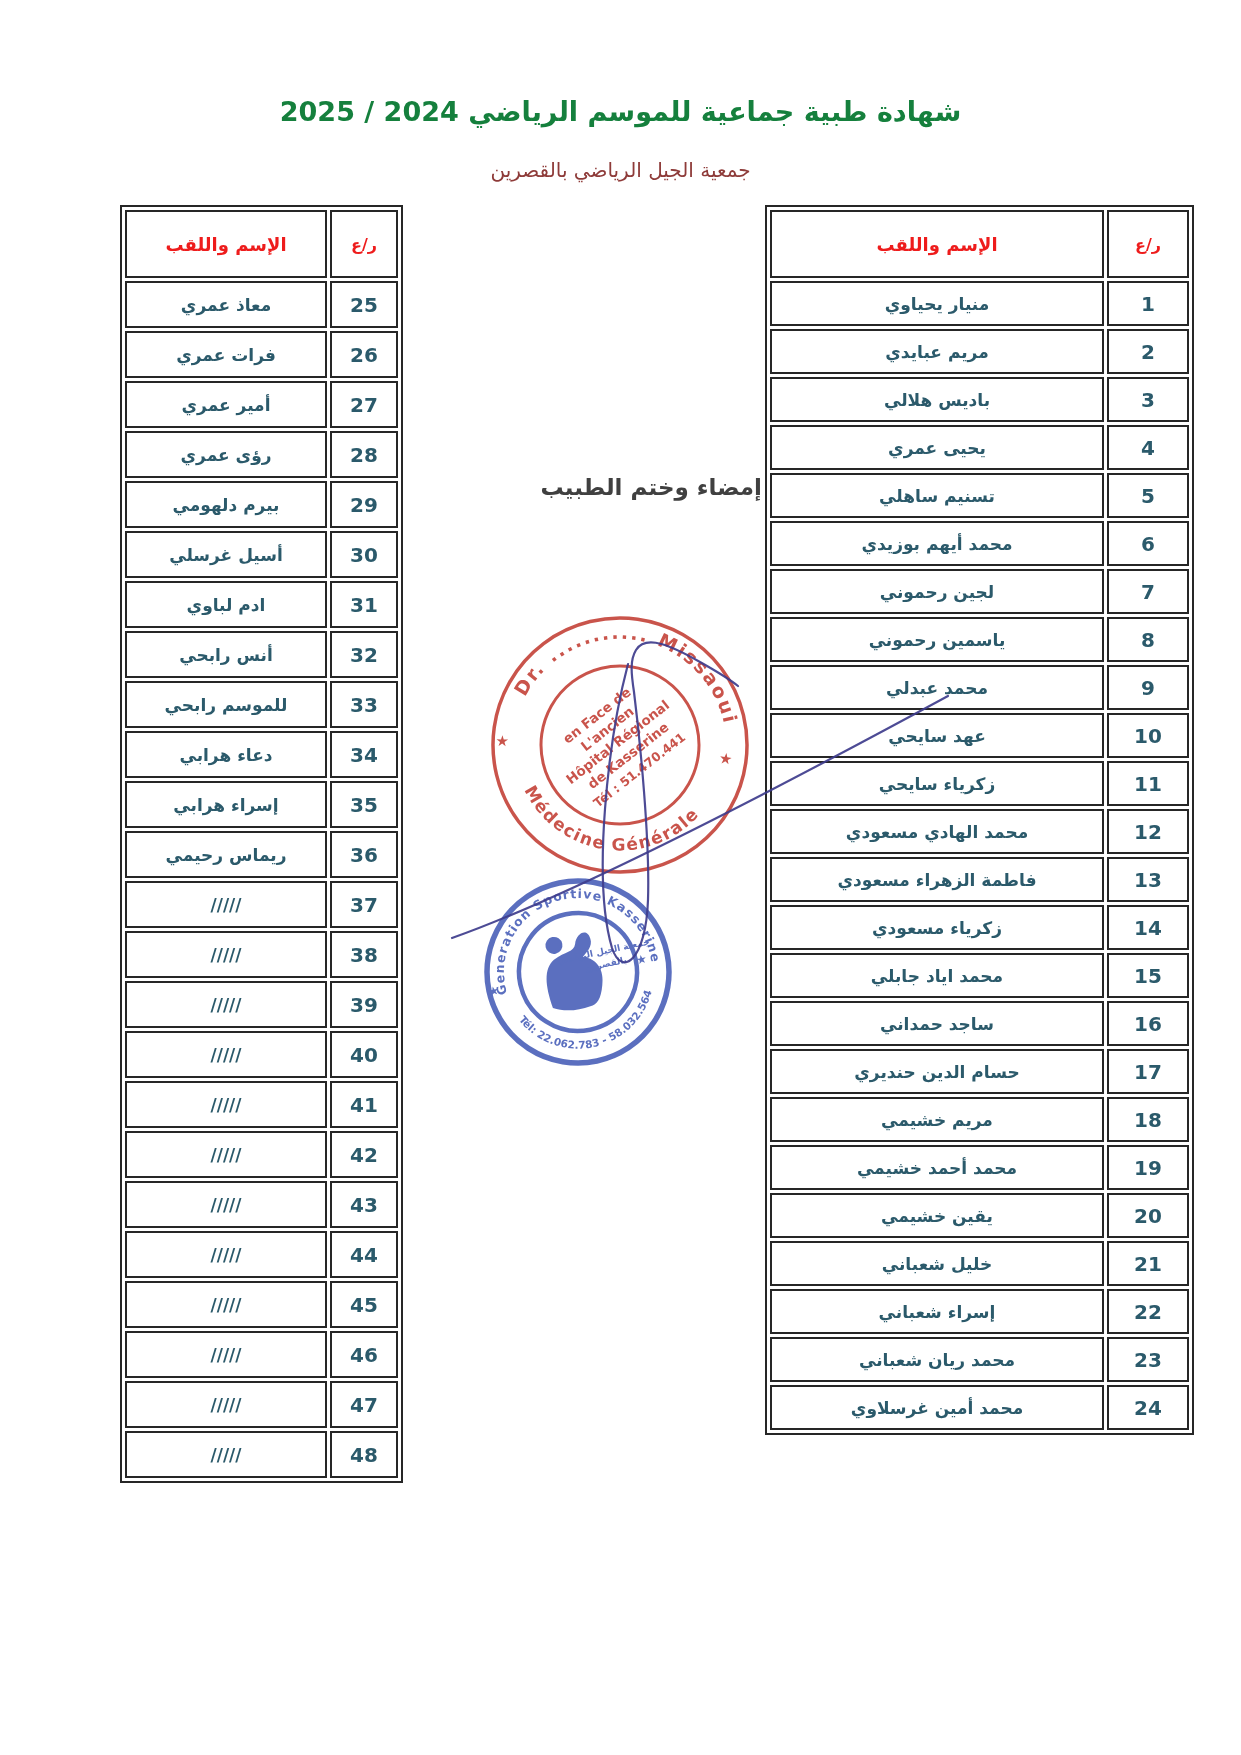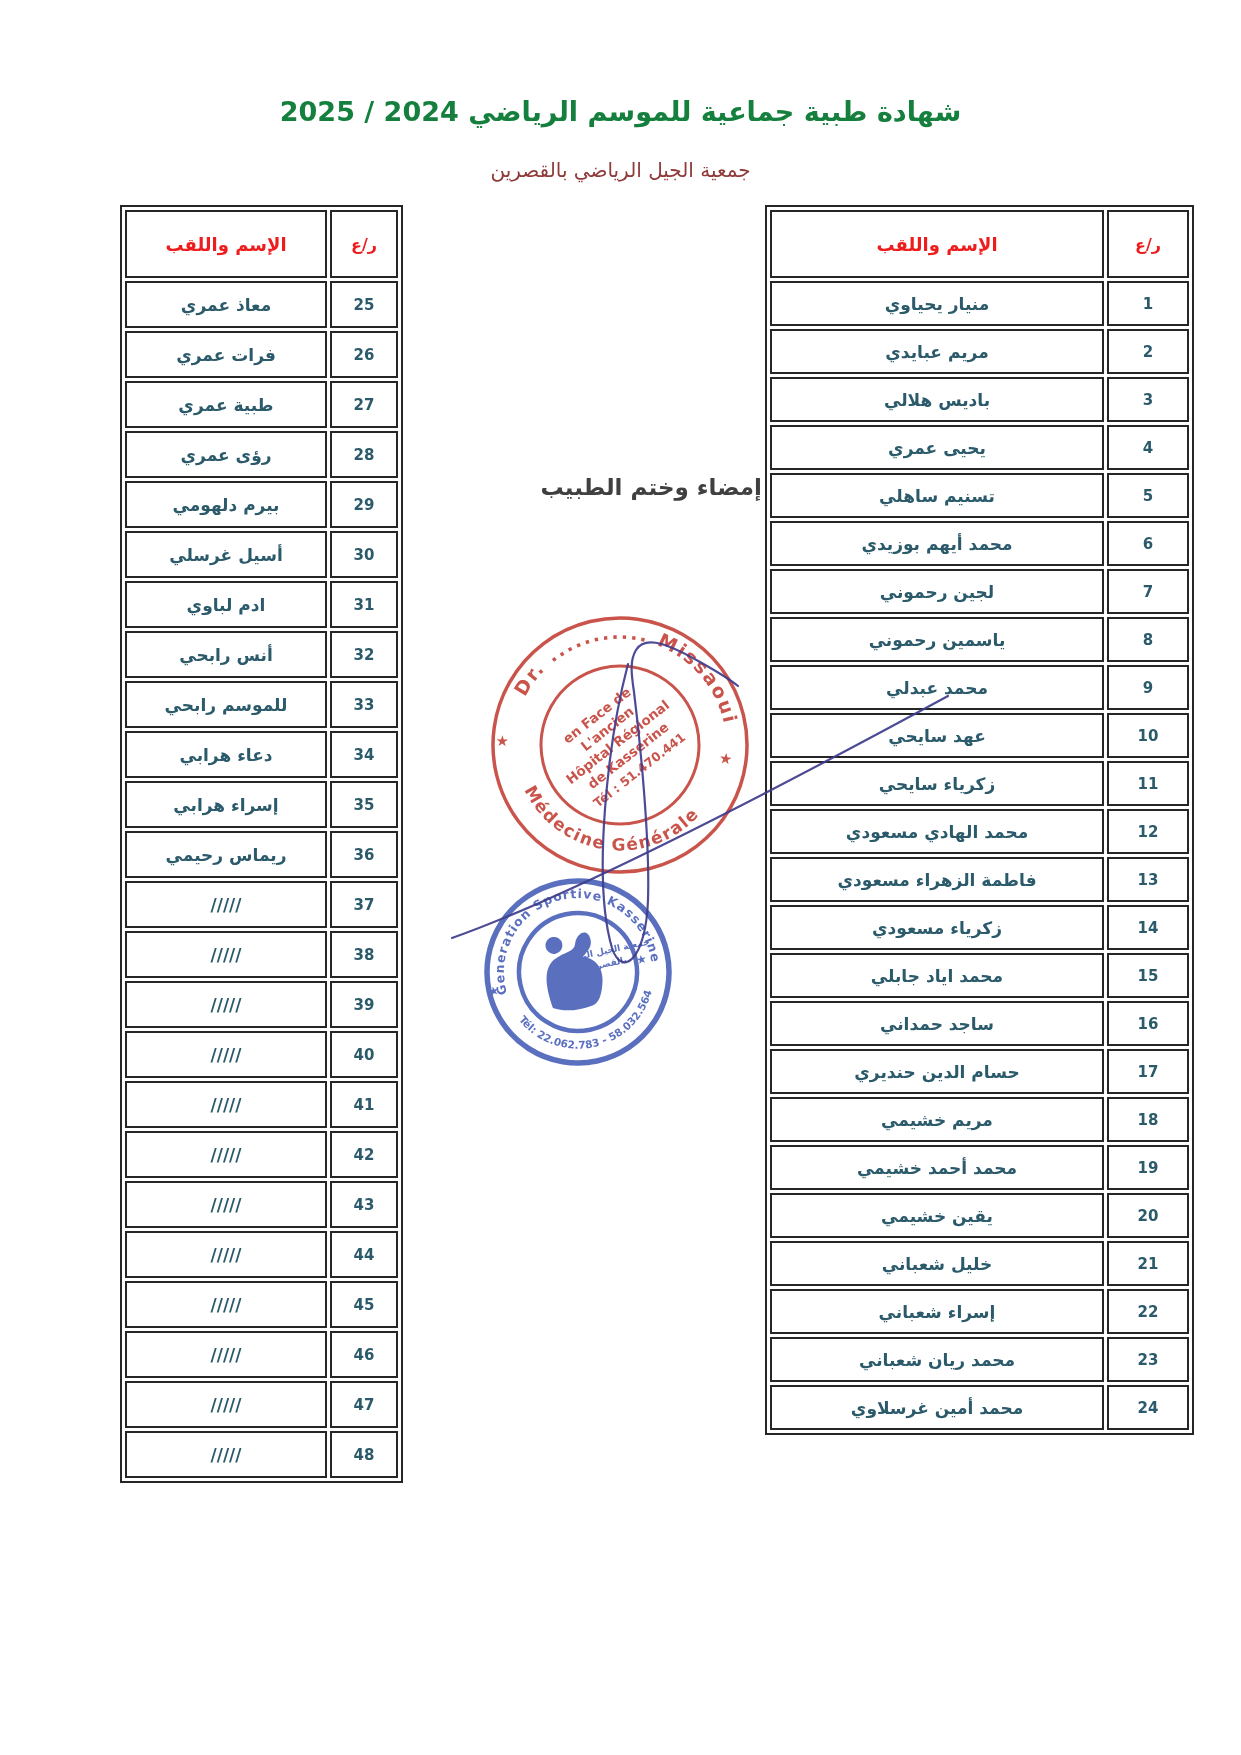--- a/index.html
+++ b/index.html
@@ -20,21 +20,21 @@
     border:2px solid #262626;background:#fff;
   }
   .tbl th,.tbl td{
     border:2px solid #262626;text-align:center;vertical-align:middle;
     font-weight:bold;padding:0 4px;
   }
   .tbl th{color:#ee1c1c;font-size:18px;height:64px;}
   .tbl th.num{font-size:16px;}
   .tbl td{color:#2b5a6b;}
   .tbl td.name{font-size:17px;}
-  .tbl td.num{font-size:15px;}
+  .tbl td.num{font-size:20px;}
   .tbl-right{left:765px;top:205px;}
   .tbl-right td{height:41px;}
   .tbl-right .name{width:322px;}
   .tbl-right .num{width:70px;}
   .tbl-left{left:120px;top:205px;}
   .tbl-left td{height:43px;margin-top:12px;}
   .tbl-left .name{width:190px;}
   .tbl-left .num{width:56px;}
   .mid-label{
     position:absolute;left:390px;top:474px;width:372px;text-align:right;
@@ -174,21 +174,21 @@
         <tr>
           <td class="num">25</td>
           <td class="name">معاذ عمري</td>
         </tr>
         <tr>
           <td class="num">26</td>
           <td class="name">فرات عمري</td>
         </tr>
         <tr>
           <td class="num">27</td>
-          <td class="name">طبية عمري</td>
+          <td class="name">أمير عمري</td>
         </tr>
         <tr>
           <td class="num">28</td>
           <td class="name">رؤى عمري</td>
         </tr>
         <tr>
           <td class="num">29</td>
           <td class="name">بيرم دلهومي</td>
         </tr>
         <tr>

